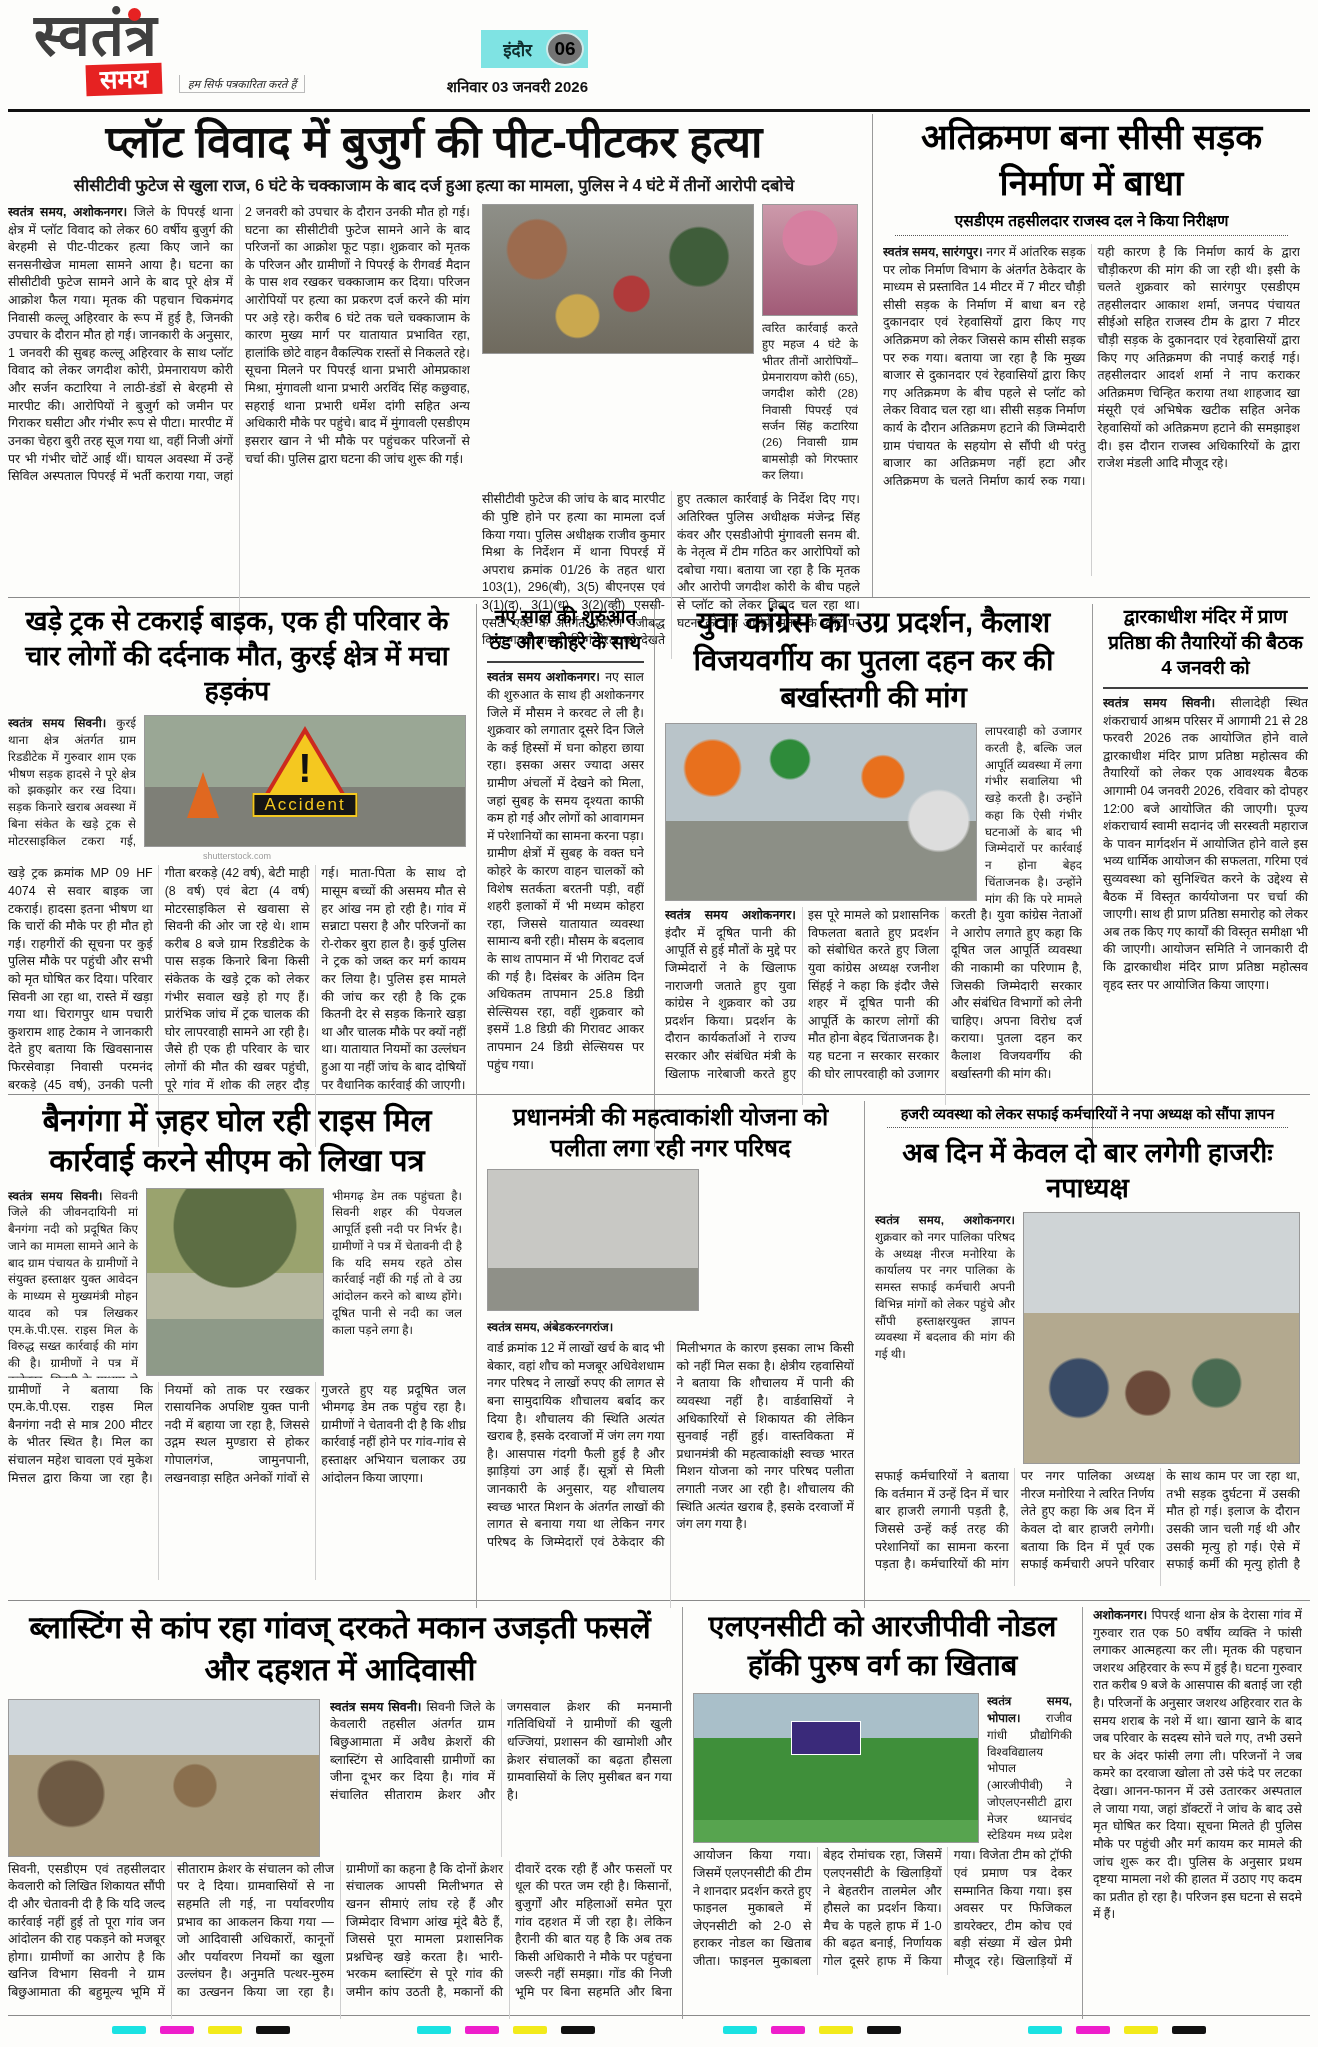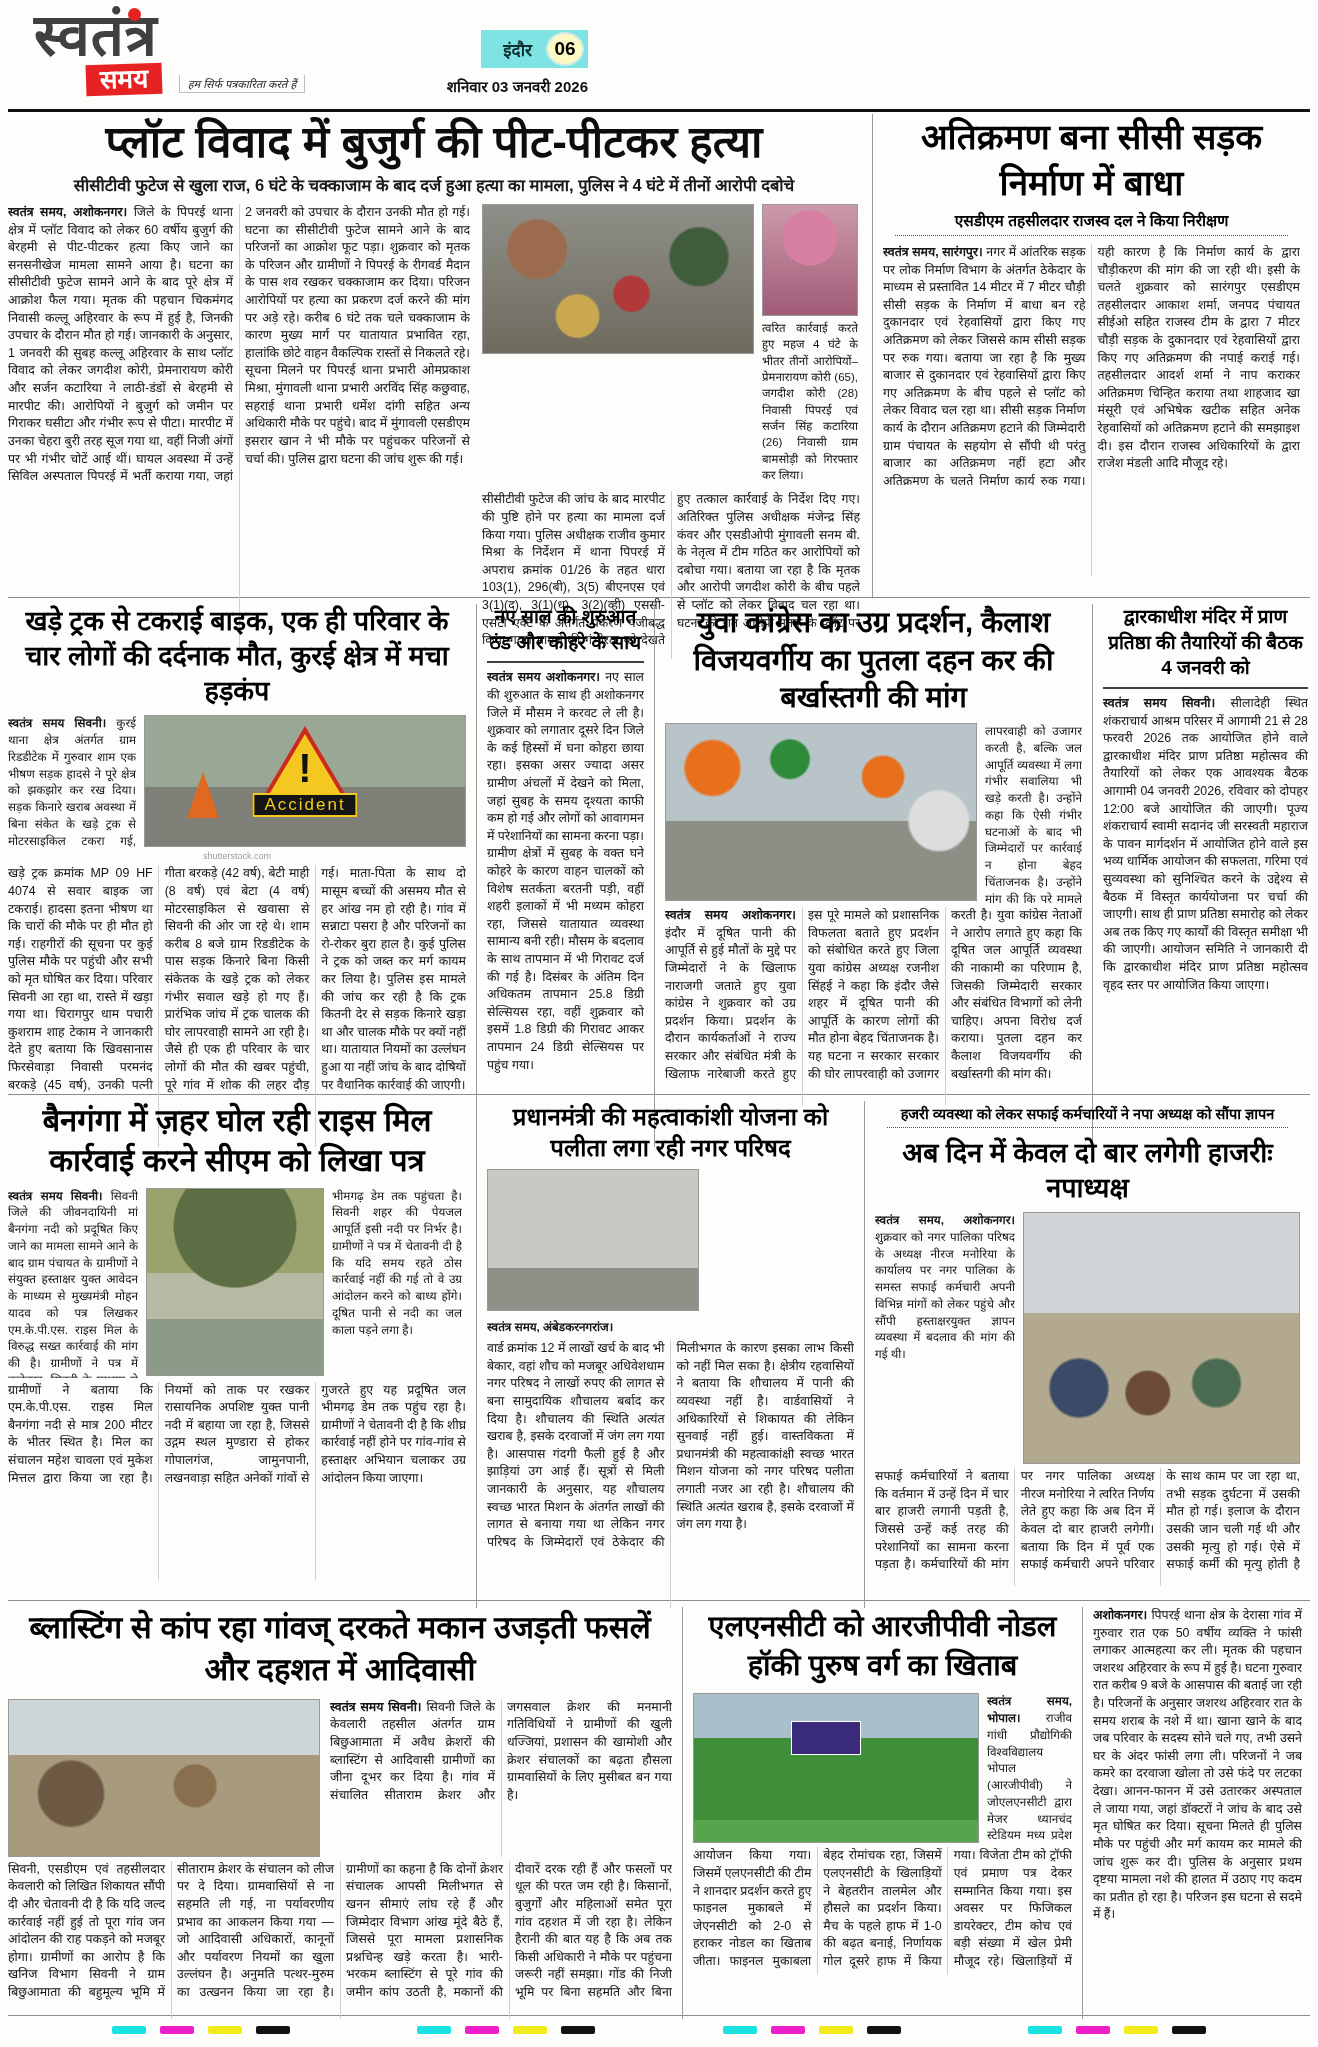--- a/index.html
+++ b/index.html
@@ -22,21 +22,21 @@
   .logo-bottom { display:inline-block; background:#e62222; color:#fff; font-weight:bold; font-size:26px; padding:0 14px; margin-left:78px; transform:rotate(-2deg); line-height:1.2; }
   .tagline { display:inline-block; font-size:11px; color:#222; border:1px solid #bbb; border-top:none; padding:1px 8px; margin-left:12px; font-style:italic; }
   .header-center { flex:1; display:flex; flex-direction:column; align-items:center; justify-content:flex-start; }
   .section-title { font-size:34px; font-weight:bold; color:#101010; margin-top:8px; }
   .epaper-row { margin-top:14px; width:560px; background:#e9e9e7; display:flex; align-items:center; height:26px; padding-left:200px; }
   .epaper-badge { background:#35d6d6; color:#fff; font-weight:bold; font-size:13px; padding:2px 12px; margin-right:10px; }
   .website { font-size:14px; color:#333; }
   .header-right { width:240px; display:flex; flex-direction:column; align-items:flex-end; justify-content:flex-start; }
   .edition-badge { background:#7fe3e3; display:flex; align-items:center; margin-top:24px; padding:2px 4px 2px 22px; }
   .edition-name { font-size:17px; font-weight:bold; color:#103030; margin-right:14px; }
-  .page-circle { background:#fef9c3; border:2px solid #cfe9e9; border-radius:50%; width:38px; height:34px; display:flex; align-items:center; justify-content:center; font-size:19px; font-weight:bold; color:#000; }
+  .page-circle { background:#737373; border:2px solid #cfe9e9; border-radius:50%; width:38px; height:34px; display:flex; align-items:center; justify-content:center; font-size:19px; font-weight:bold; color:#000; }
   .date-line { font-size:15px; font-weight:bold; color:#111; margin-top:8px; }
 
   
   .band { border-bottom:1px solid #8a8a8a; }
   .bandA { display:grid; grid-template-columns:852px 428px; column-gap:12px; height:486px; padding-top:2px; }
   .bandB { display:grid; grid-template-columns:458px 168px 428px 216px; column-gap:10px; height:497px; padding-top:6px; }
   .bandC { display:grid; grid-template-columns:458px 378px 436px; column-gap:10px; height:506px; padding-top:6px; }
   .bandD { display:grid; grid-template-columns:664px 390px 220px; column-gap:10px; height:412px; padding-top:6px; }
   .vsep { border-left:1px solid #9a9a9a; padding-left:10px; }
 

